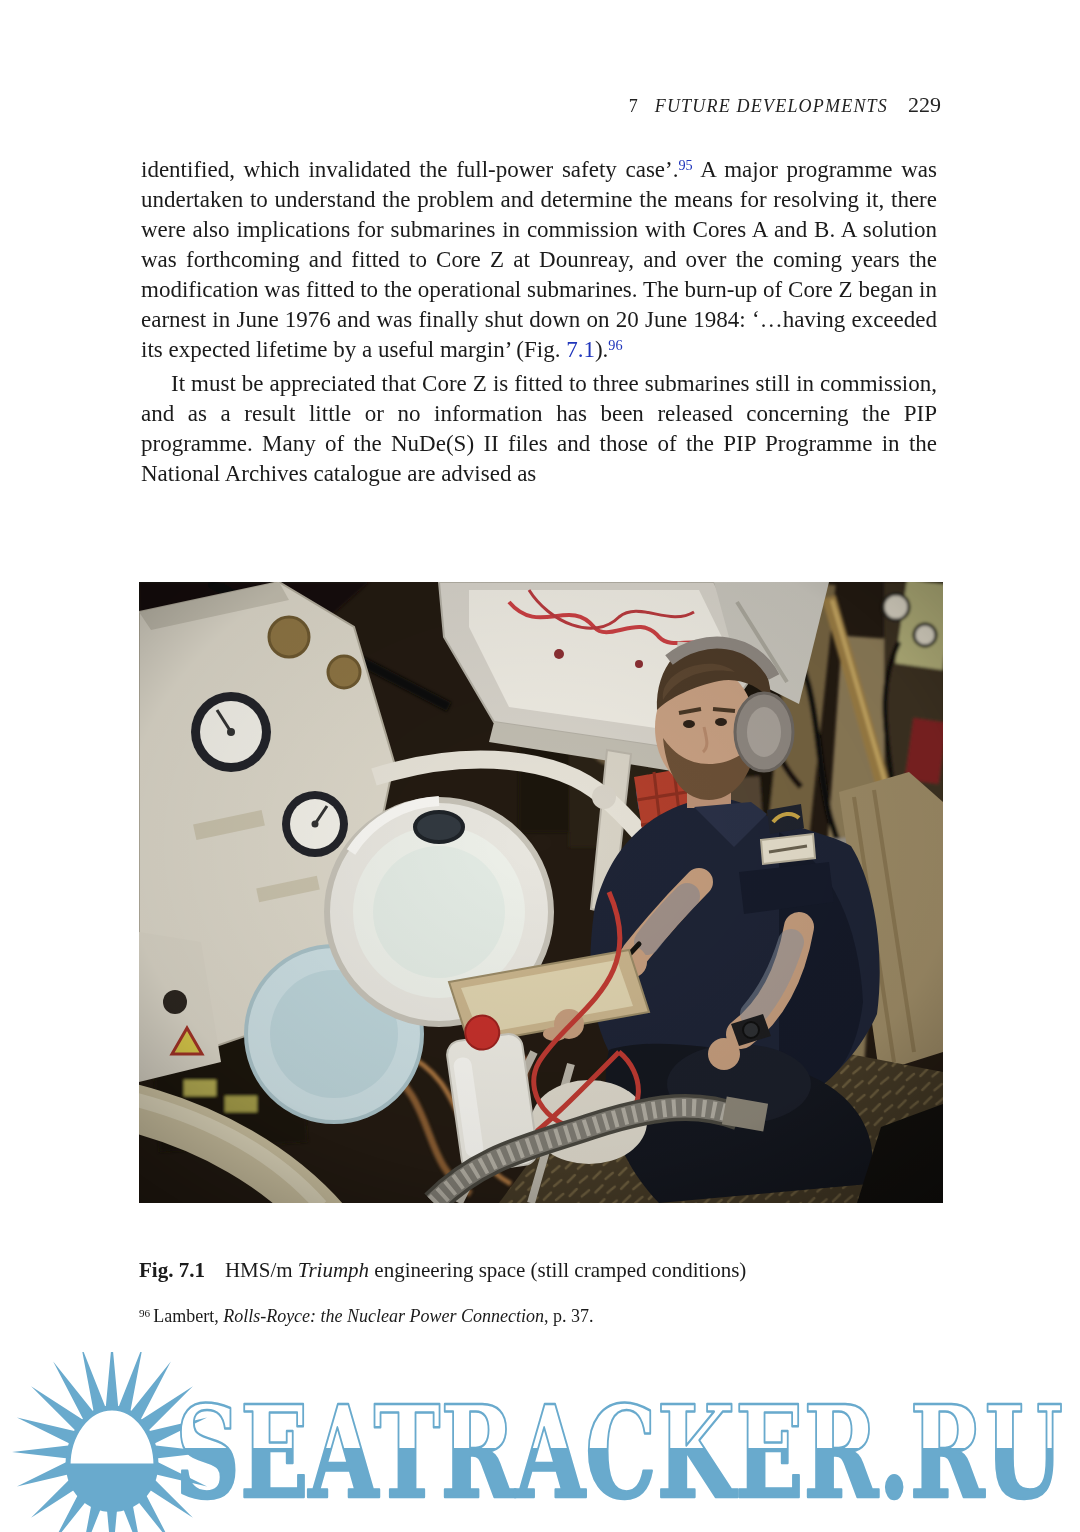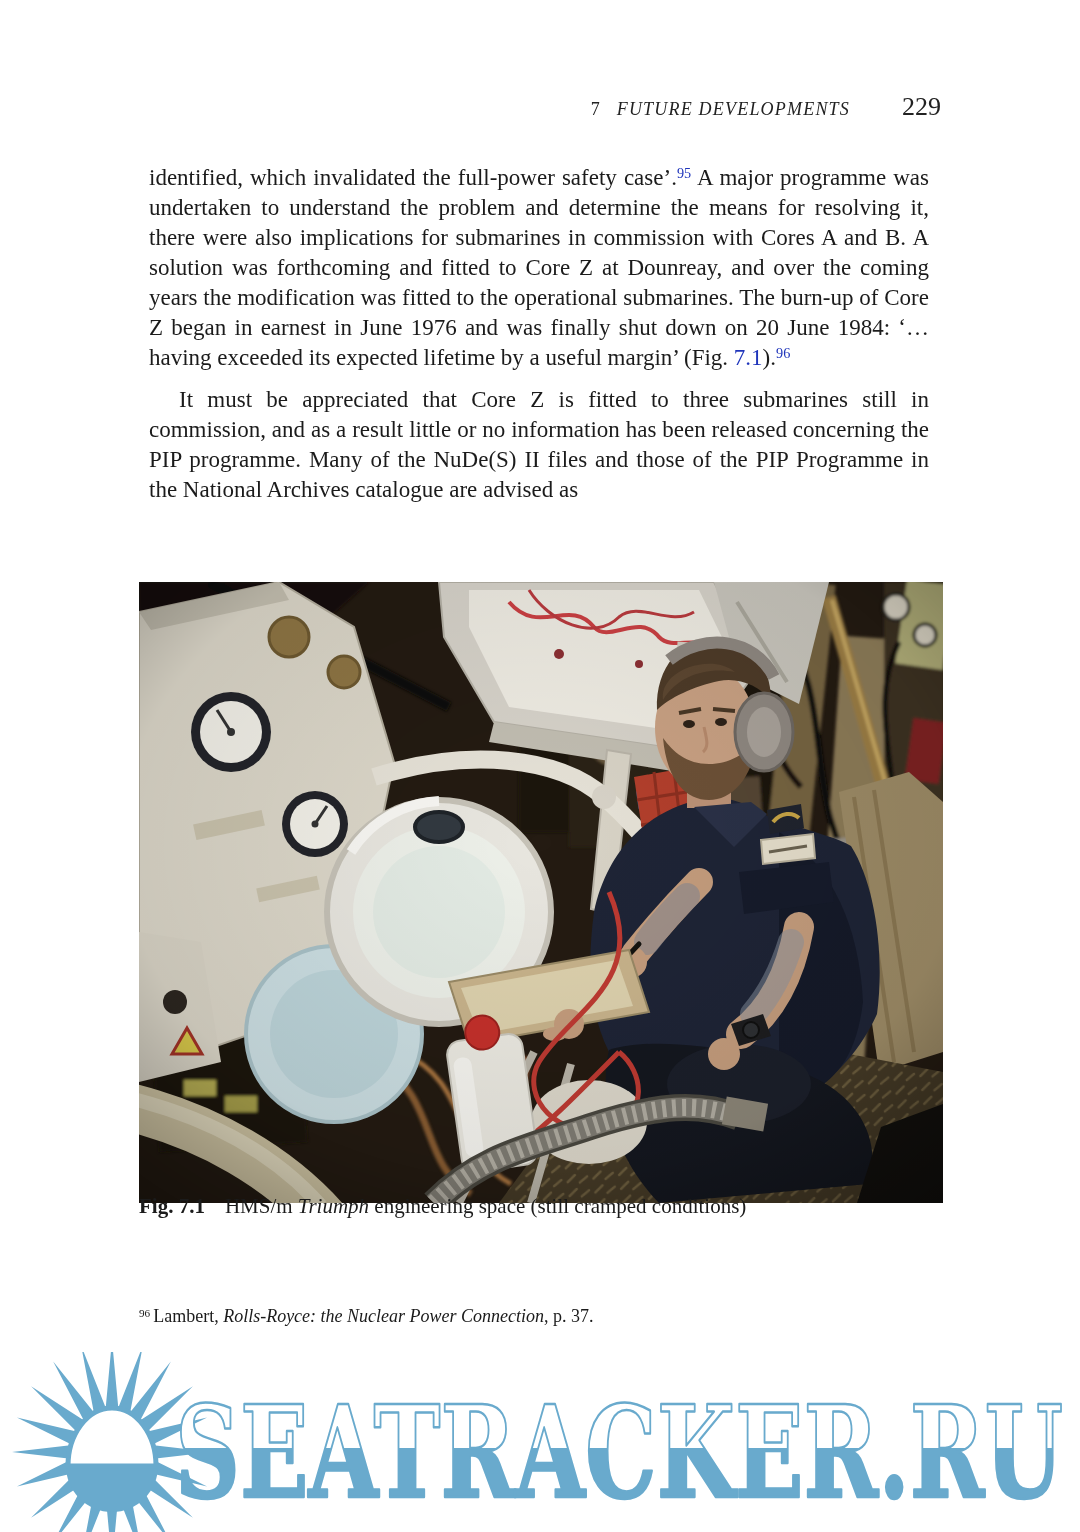--- a/index.html
+++ b/index.html
@@ -3,33 +3,33 @@
 <meta charset="utf-8">
 <style>
   html,body{margin:0;padding:0;background:#ffffff;}
   .page{position:relative;width:1080px;height:1532px;background:#ffffff;overflow:hidden;
         font-family:"Liberation Serif","DejaVu Serif",serif;color:#1b1b1b;}
   
   .running-head{position:absolute;top:92px;left:137px;right:139px;
         display:flex;justify-content:flex-end;align-items:baseline;color:#222;}
   .chapter-num{font-size:18px;letter-spacing:1px;margin-right:16px;}
   .chapter-title{font-size:18px;letter-spacing:1.2px;font-style:italic;}
-  .page-num{font-size:26px;margin-left:52px;}
+  .page-num{font-size:22px;margin-left:20px;}
   
   .body-text{position:absolute;top:151px;left:137px;width:804px;
         font-size:23px;line-height:30px;text-align:justify;}
-  .body-text p{margin:12px;}
+  .body-text p{margin:4px;}
   .p2{text-indent:30px;}
   .sup{font-size:0.62em;position:relative;top:-0.48em;line-height:0;}
   .link{color:#1f35bb;text-decoration:none;cursor:pointer;}
   
   .figure-photo{position:absolute;top:582px;left:139px;width:804px;height:621px;margin:0;}
   .figure-photo svg{display:block;width:804px;height:621px;}
   
-  .caption{position:absolute;top:1192px;left:139px;width:804px;font-size:21px;line-height:28px;}
+  .caption{position:absolute;top:1256px;left:139px;width:804px;font-size:21px;line-height:28px;}
   .caption .cap-label{font-weight:bold;margin-right:20px;}
   
   .footnotes{position:absolute;top:1299px;left:139px;width:800px;
         font-size:18px;line-height:34px;}
   .footnotes .fn-num{font-size:0.62em;position:relative;top:-0.45em;margin-right:3px;}
   
   .watermark{position:absolute;left:0;top:1352px;width:888px;height:180px;pointer-events:none;}
 </style>
 </head>
 <body>

